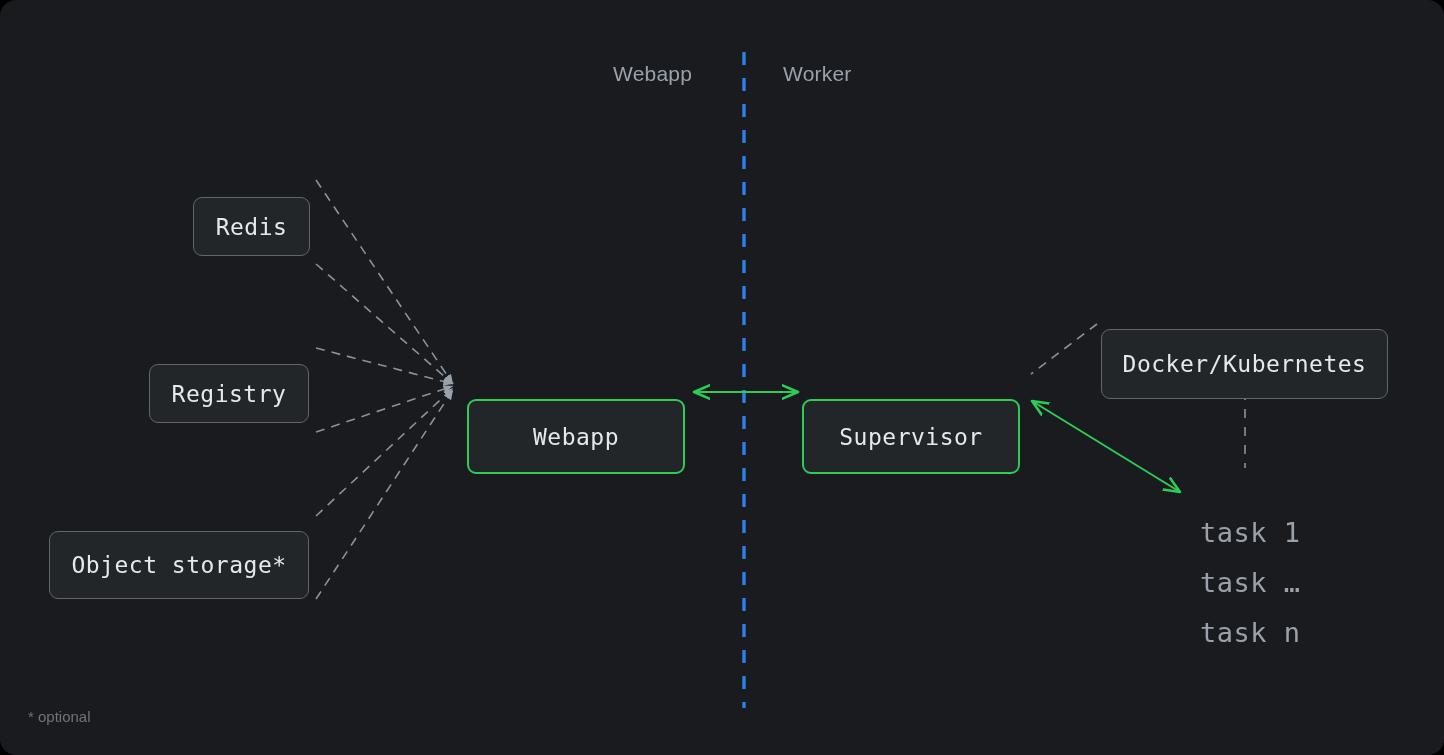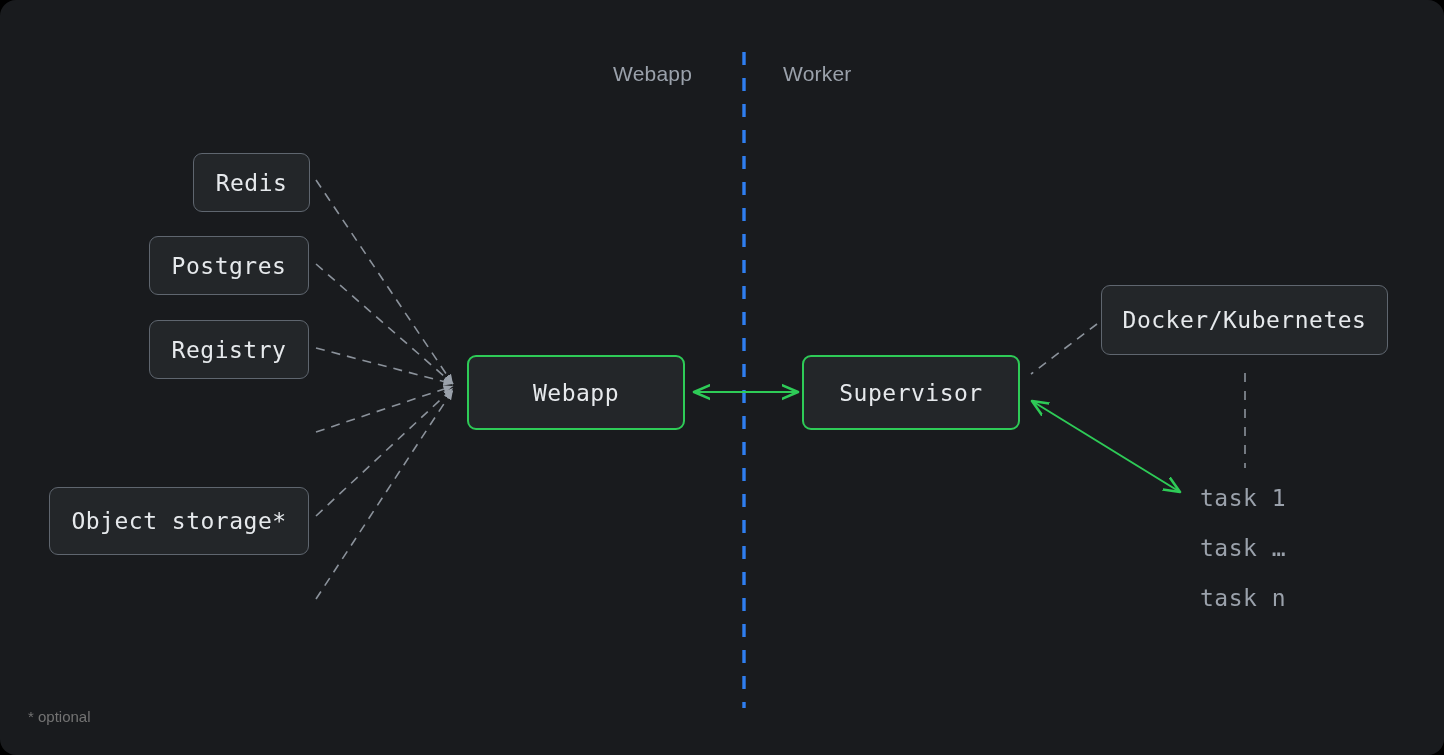--- a/index.html
+++ b/index.html
@@ -42,32 +42,34 @@
     justify-content: center;
     box-sizing: border-box;
     background: #232629;
     border: 1.6px solid #5f666f;
     border-radius: 9px;
     color: #e6e9ec;
     font-family: "DejaVu Sans Mono", "Liberation Mono", monospace;
     font-size: 23px;
     letter-spacing: 0.5px;
     white-space: nowrap;
+    margin-top: 44px;
   }
   .node.accent {
     border-color: #2ecb57;
     border-width: 2px;
   }
   .task-label {
     position: absolute;
     font-family: "DejaVu Sans Mono", "Liberation Mono", monospace;
-    font-size: 23px;
+    font-size: 27px;
     color: #9aa1ab;
     letter-spacing: 0.5px;
     white-space: nowrap;
+    margin-top: 32px;
   }
   .footnote {
     position: absolute;
     font-family: "Liberation Sans", "DejaVu Sans", sans-serif;
     font-size: 15px;
     color: #737373;
     white-space: nowrap;
   }
 </style>
 </head>
@@ -105,21 +107,20 @@
 
     <line x1="1097" y1="324" x2="1031" y2="374" stroke="#8b929b" stroke-width="1.6" stroke-dasharray="9 7"></line>
 
     <line x1="1245" y1="373" x2="1245" y2="468" stroke="#8b929b" stroke-width="1.6" stroke-dasharray="9 9"></line>
   </svg>
 
   <div class="lane-label" style="left:613px; top:62px;">Webapp</div>
   <div class="lane-label" style="left:783px; top:62px;">Worker</div>
 
   <div class="node" style="left:193px; top:153px; width:117px; height:59px;">Redis</div>
-  <div class="node" style="left:149px; top:236px; width:160px; height:59px;">Postgres</div>
   <div class="node" style="left:149px; top:320px; width:160px; height:59px;">Registry</div>
   <div class="node" style="left:49px; top:487px; width:260px; height:68px;">Object storage*</div>
 
   <div class="node accent" style="left:467px; top:355px; width:218px; height:75px;">Webapp</div>
   <div class="node accent" style="left:802px; top:355px; width:218px; height:75px;">Supervisor</div>
 
   <div class="node" style="left:1101px; top:285px; width:287px; height:70px;">Docker/Kubernetes</div>
 
   <div class="task-label" style="left:1200px; top:485px;">task 1</div>
   <div class="task-label" style="left:1200px; top:535px;">task …</div>

